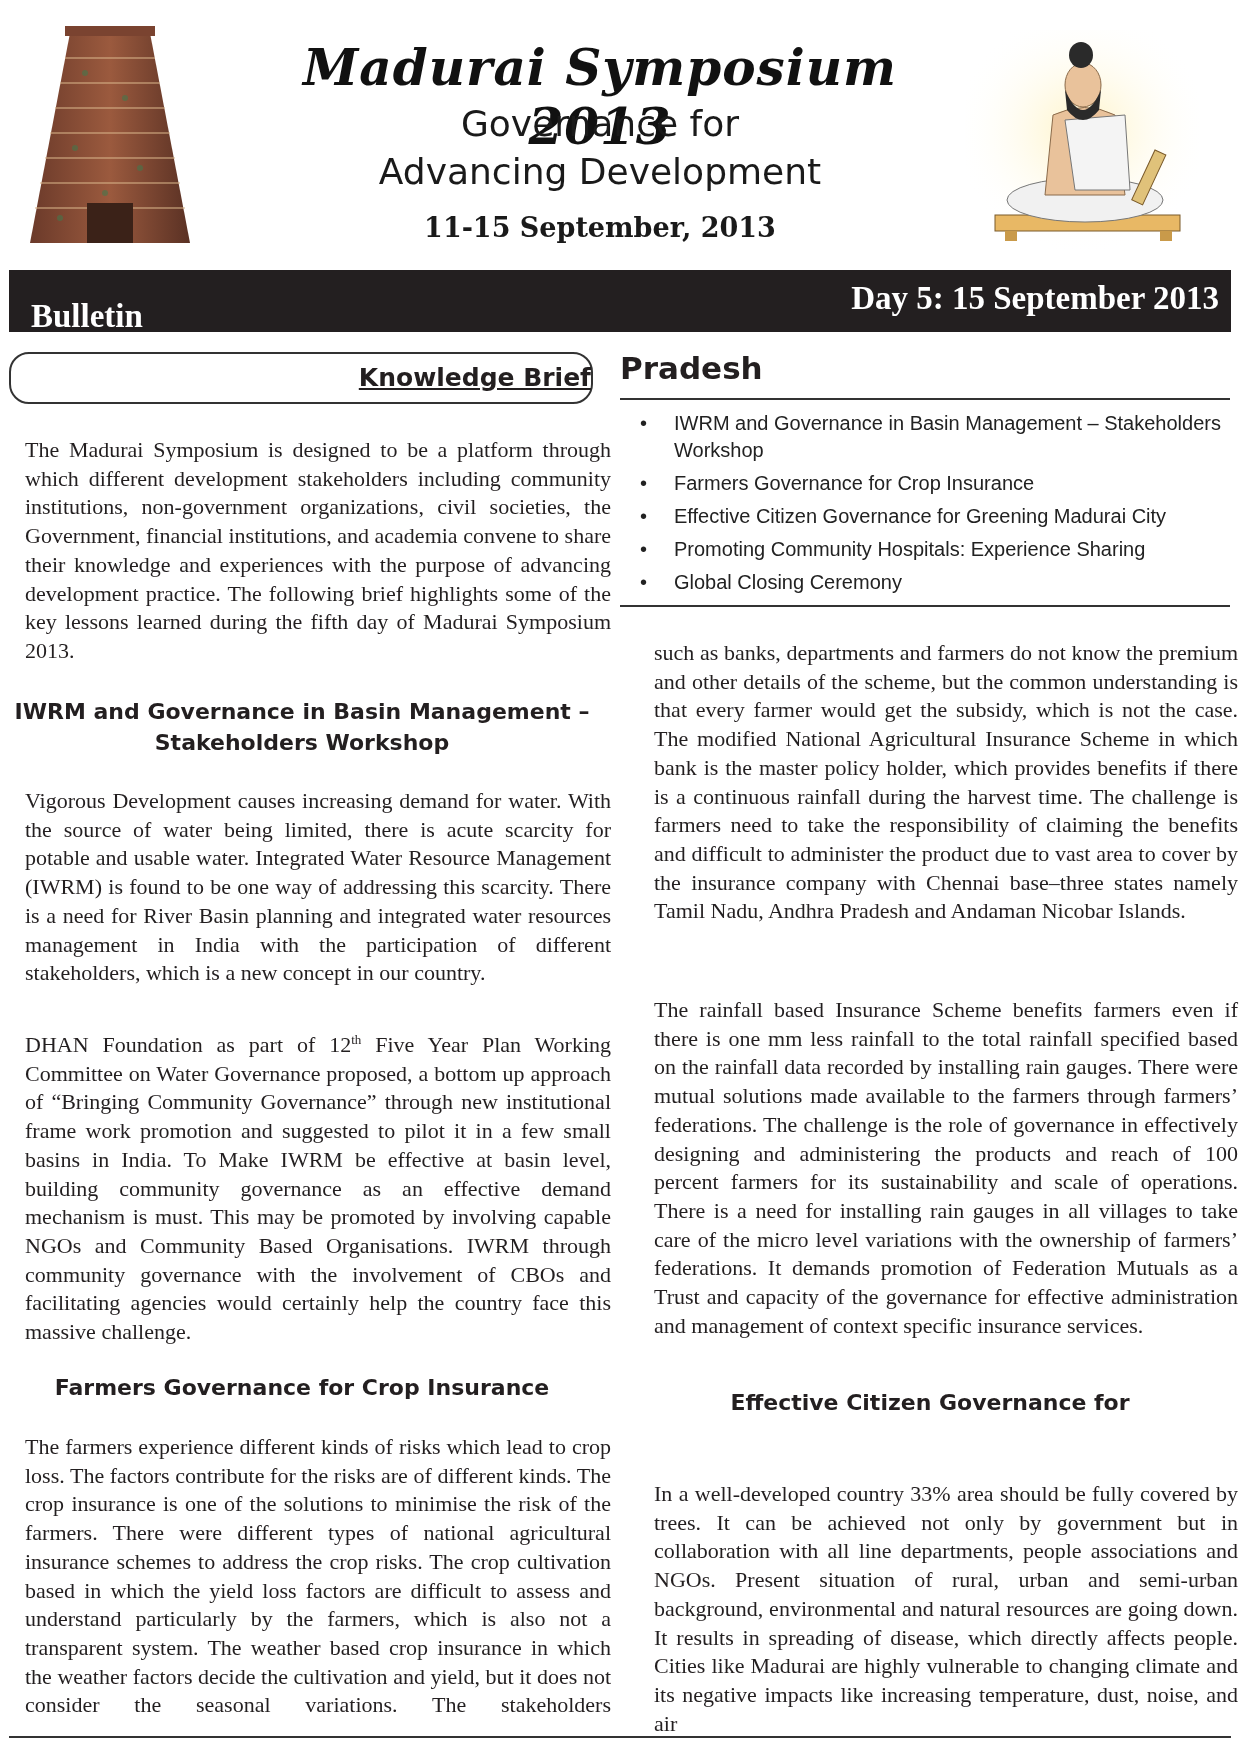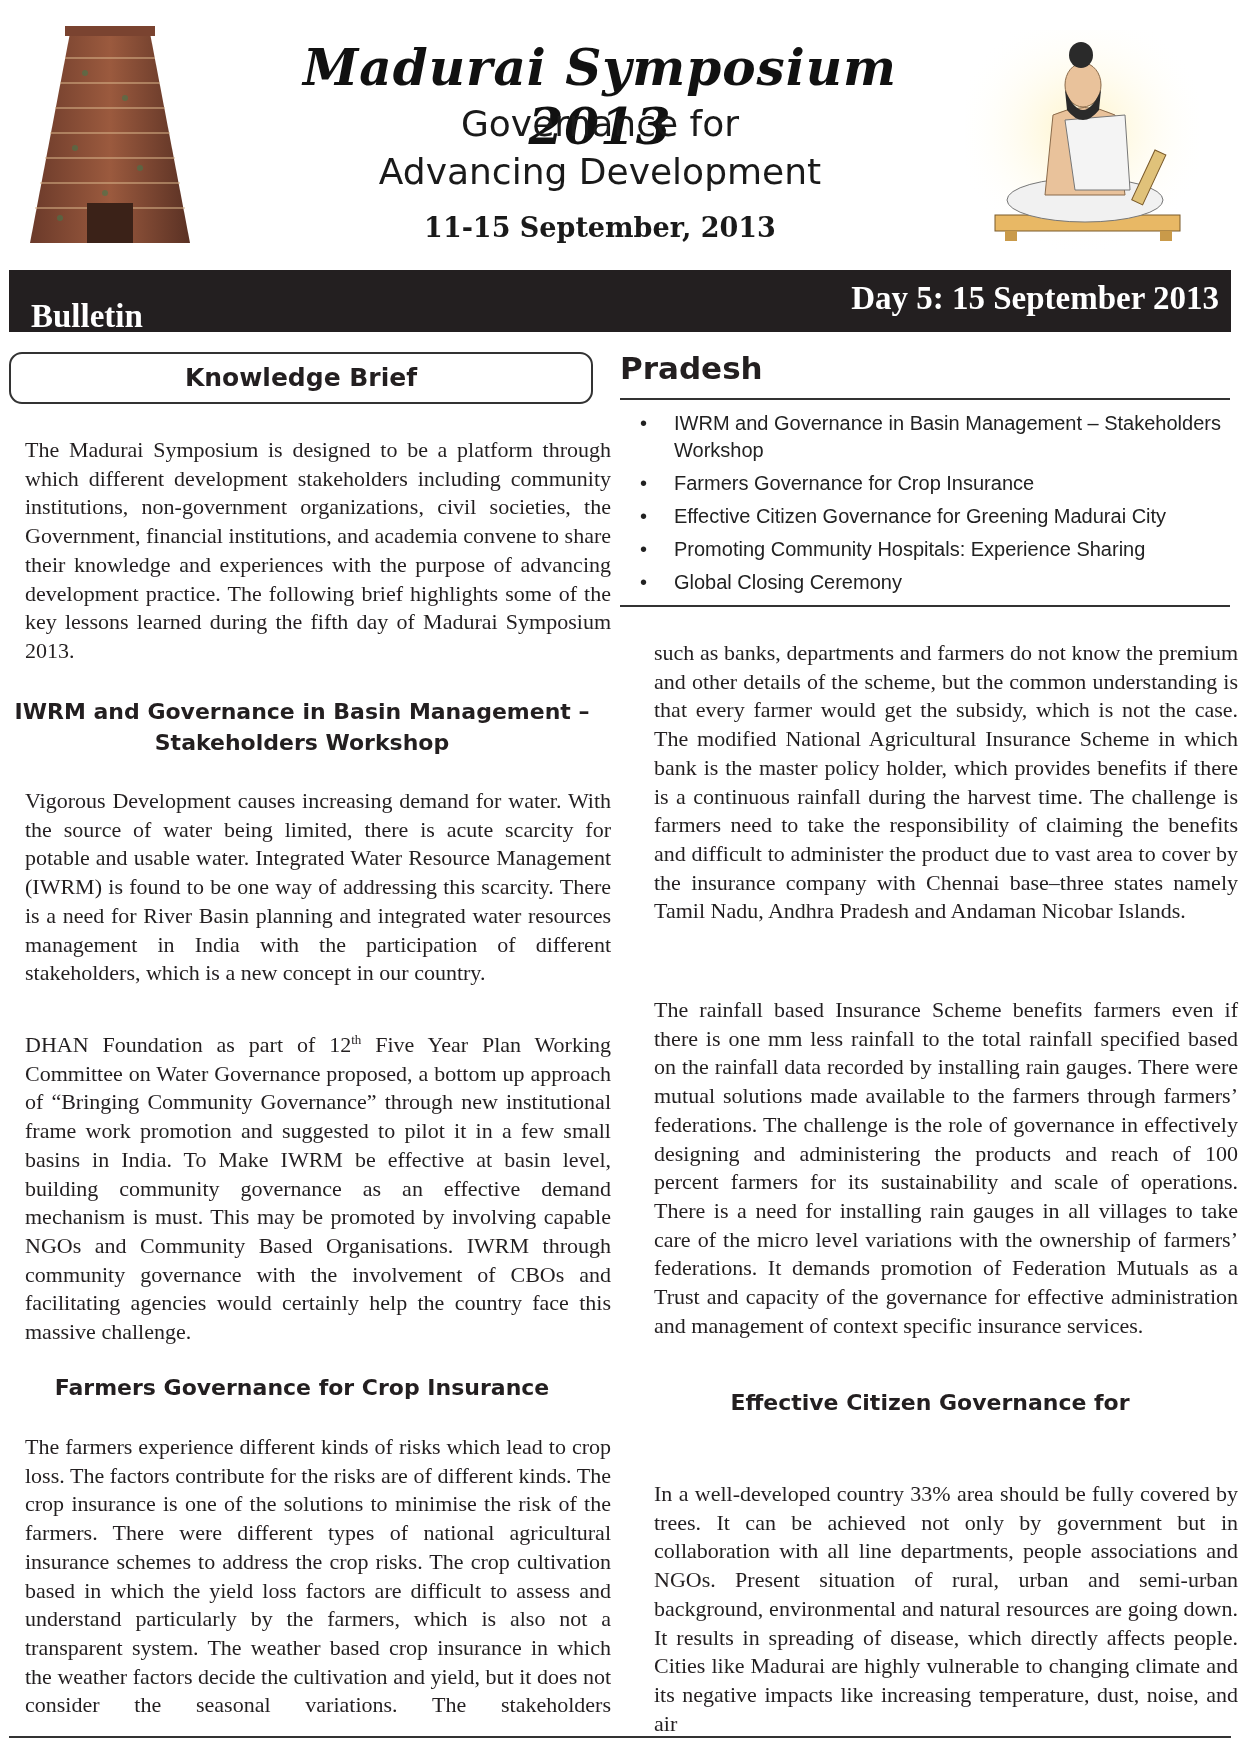--- a/index.html
+++ b/index.html
@@ -14,22 +14,22 @@
   .title-sub { position: absolute; left: 300px; top: 100px; width: 600px; text-align: center;
     font-family: "DejaVu Sans", sans-serif; font-size: 36px; line-height: 48px; color:#1a1a1a; }
   .title-date { position: absolute; left: 300px; top: 212px; width: 600px; text-align: center;
     font-family: "DejaVu Serif", serif; font-weight: bold; font-size: 27px; color:#1a1a1a; }
 
   .bar { position: absolute; left: 9px; top: 270px; width: 1222px; height: 62px; background: #231f20; color: #fff;
     font-family: "Liberation Serif", serif; font-weight: bold; font-size: 33px; }
   .bar .left { position: absolute; left: 10px; top: 28px; margin-left: 12px; }
   .bar .right { position: absolute; right: 12px; top: 10px; }
 
-  .kb-box { position: absolute; left: 9px; top: 352px; width: 580px; height: 48px; border: 2px solid #333; border-radius: 13px;
-    text-align: center; font-family: "DejaVu Sans", sans-serif; font-weight: bold; font-size: 25px; line-height: 48px; }
+  .kb-box { position: absolute; left: 9px; top: 352px; width: 580px; height: 48px; border: 2px solid #333; border-radius: 20px;
+    text-align: right; font-family: "DejaVu Sans", sans-serif; font-weight: bold; font-size: 25px; line-height: 48px; text-decoration: underline; }
 
   .events-title { position: absolute; left: 620px; top: 350px; font-family: "DejaVu Sans", sans-serif; font-weight: bold; font-size: 31px; }
   .rule { position: absolute; height: 2px; background: #333; }
   .events-list { position: absolute; left: 640px; top: 410px; width: 590px; margin: 0; padding: 0; list-style: none;
     font-family: "Liberation Sans", sans-serif; font-size: 20px; line-height: 27px; color: #222; }
   .events-list li { position: relative; padding-left: 34px; margin-bottom: 6px; }
   .events-list li .bullet { position: absolute; left: 0; top: 0; }
 
   .para { position: absolute; margin: 16px; font-family: "Liberation Serif", serif; font-size: 22px; line-height: 28.7px;
     text-align: justify; color: #231f20; }

